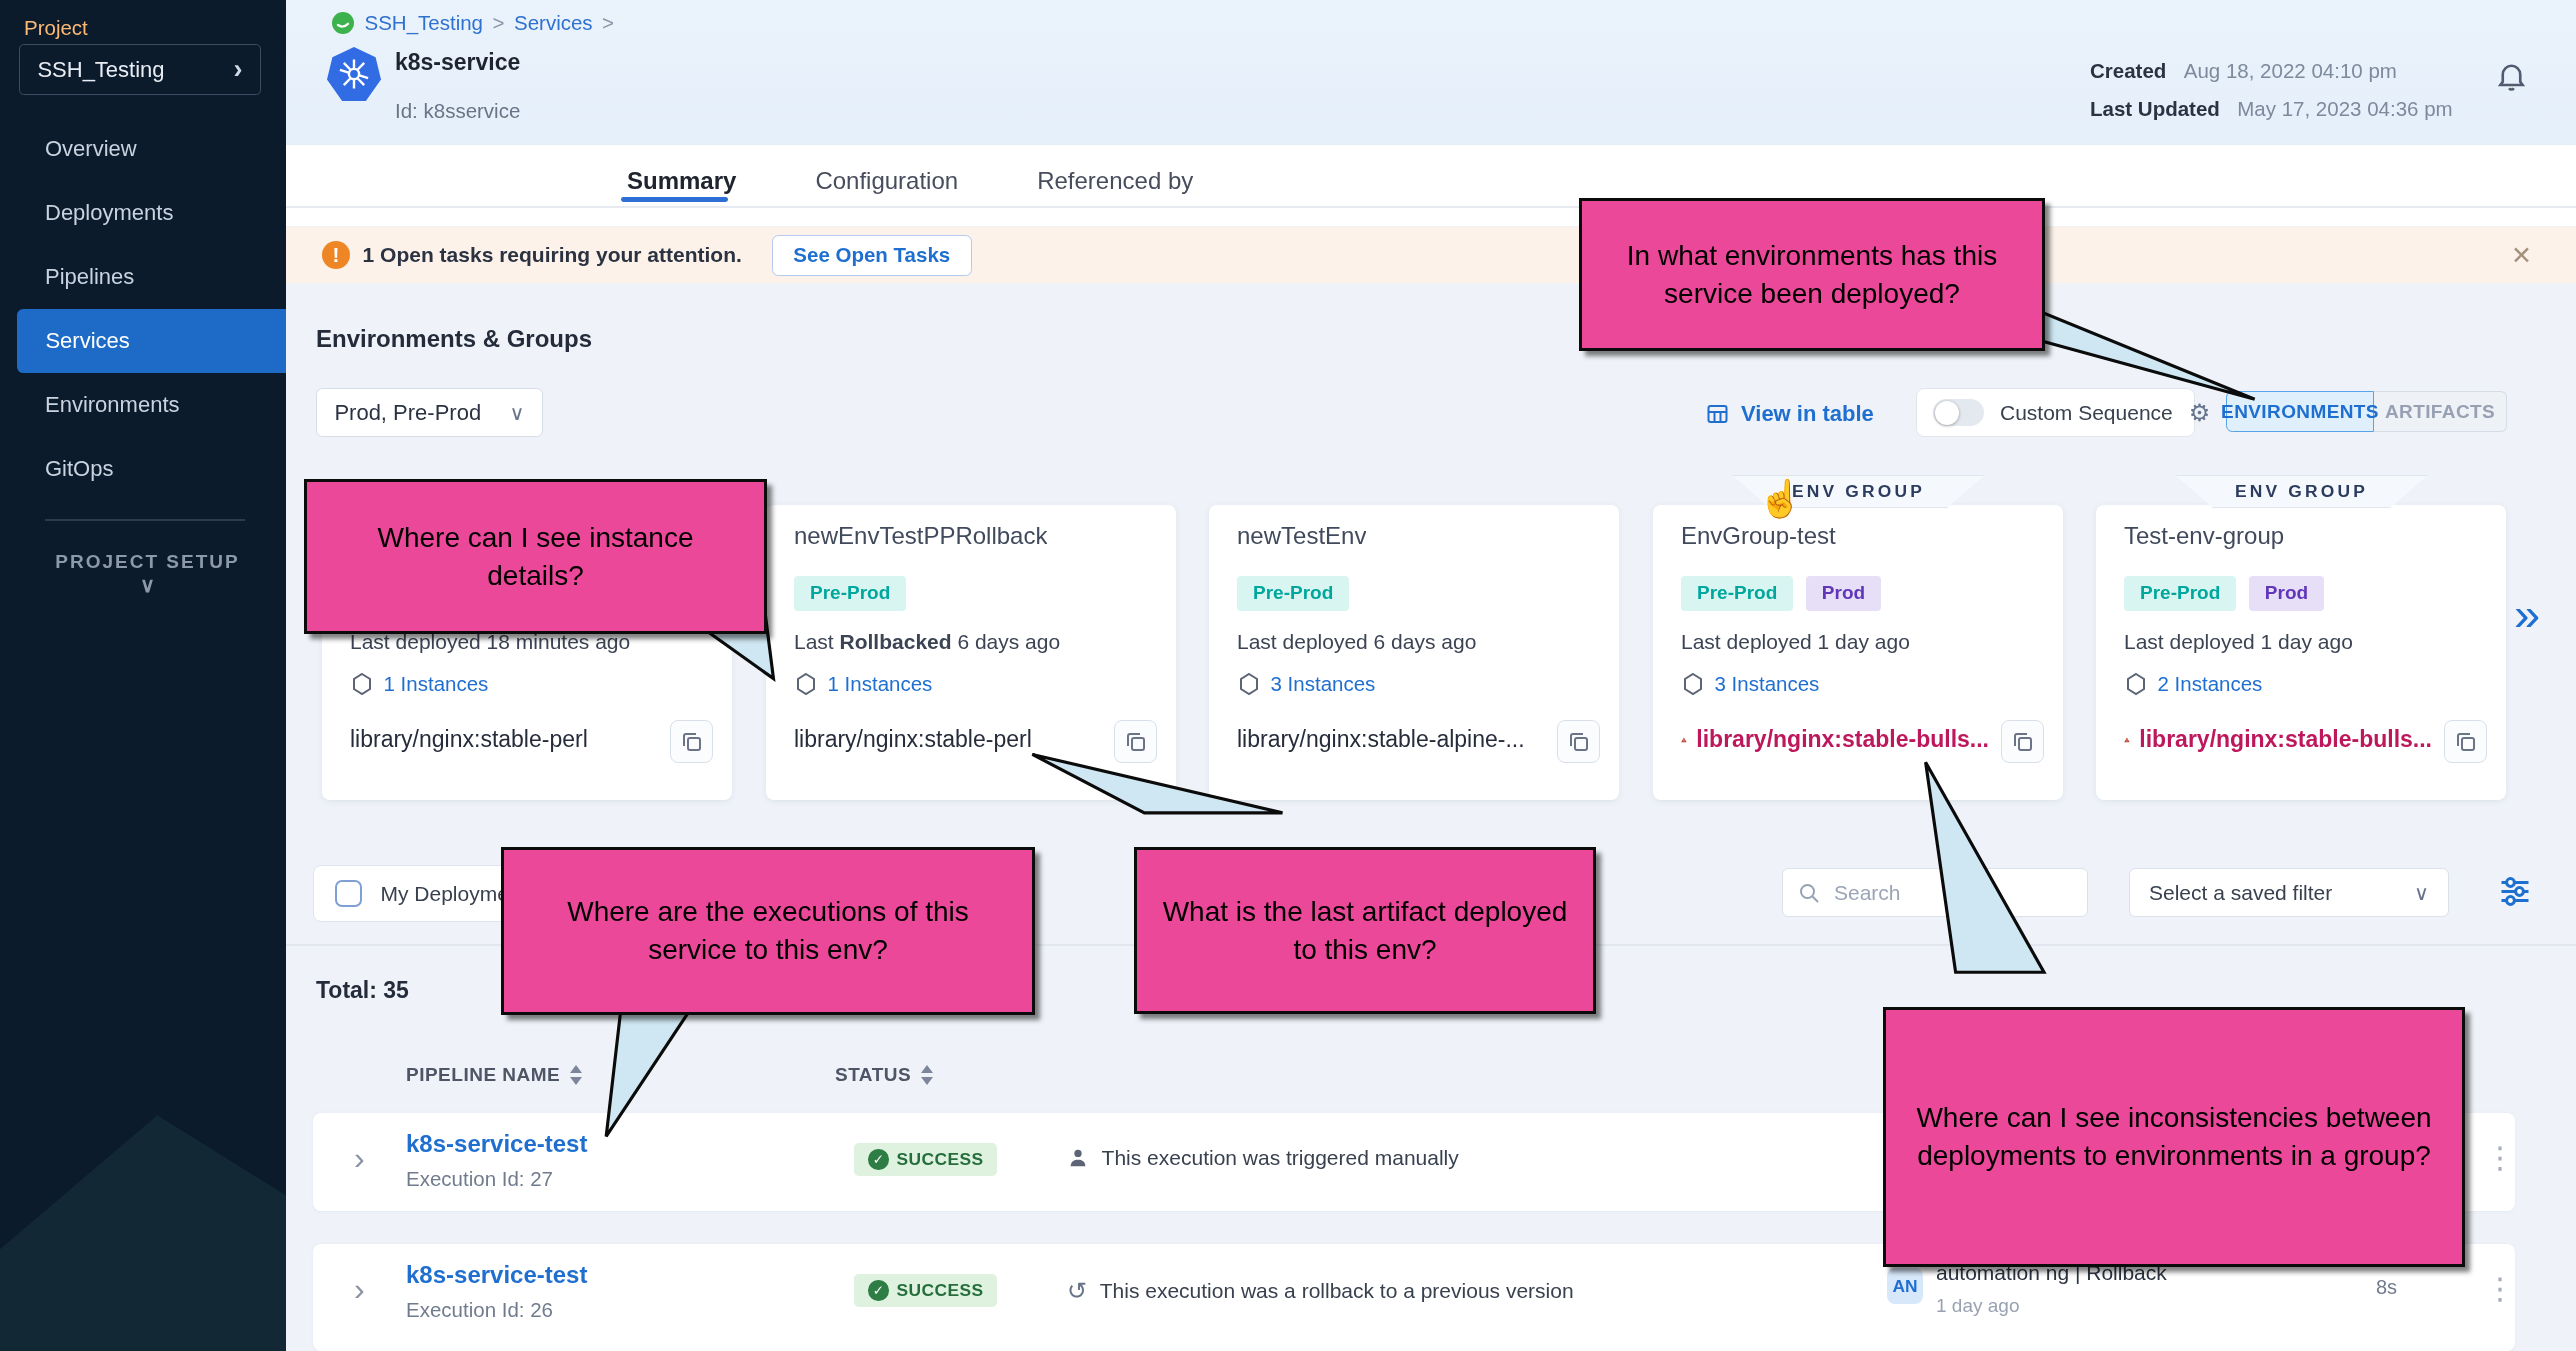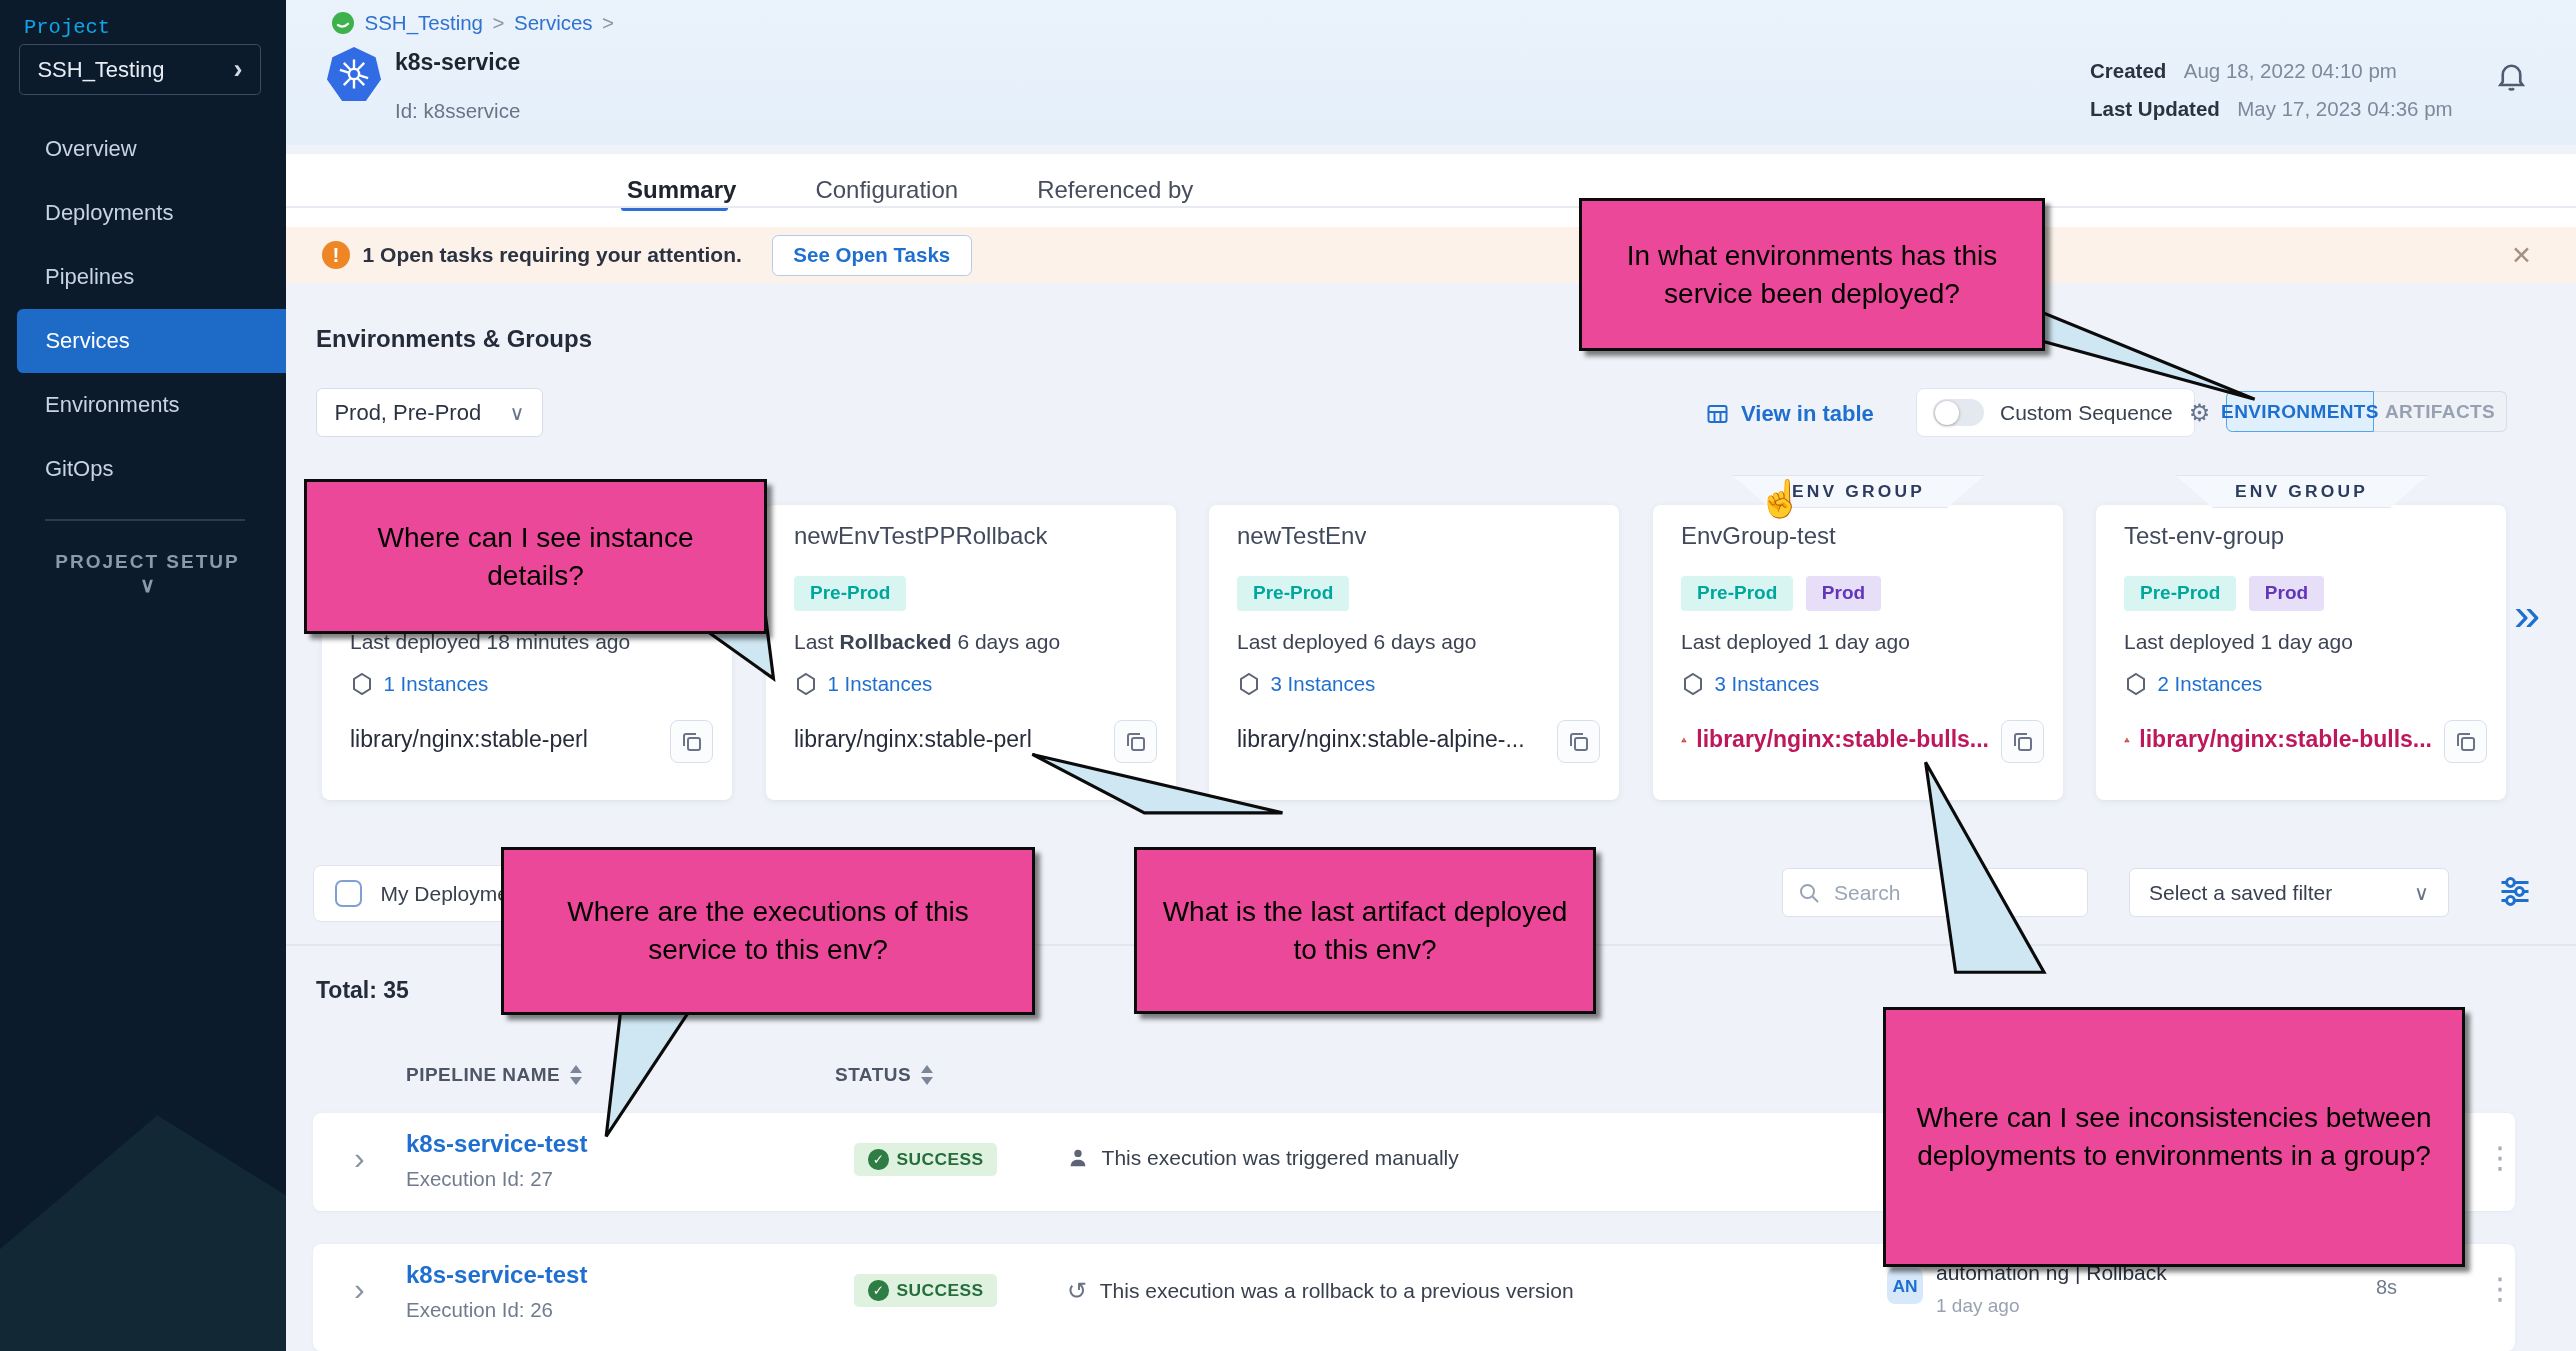--- a/index.html
+++ b/index.html
@@ -3,21 +3,21 @@
 <meta charset="utf-8">
 <style>
   html,body{margin:0;padding:0;background:#dfe3ea;}
   *{box-sizing:border-box;font-family:"Liberation Sans",sans-serif;}
   #page{position:relative;width:2576px;height:1351px;overflow:hidden;background:#eff3f9;}
 
   
   .sidebar{position:absolute;left:0;top:0;width:286px;height:1351px;background:#0b1b2c;z-index:5;}
   .sidebar .decor{position:absolute;left:0;bottom:0;width:100%;height:268px;background:#1b3a41;opacity:.45;
     clip-path:polygon(0 62%,55% 12%,100% 42%,100% 100%,0 100%);}
-  .side-label{position:absolute;left:24px;top:16px;font-size:20.5px;color:#0ea5e9;font-family:Liberation Mono, monospace;}
+  .side-label{position:absolute;left:24px;top:16px;font-size:20.5px;color:#fdba74;}
   .proj-select{position:absolute;left:19px;top:44px;width:242px;height:51px;border:1.6px solid #3c4c63;border-radius:4.7px;
     display:flex;align-items:center;justify-content:space-between;padding:0 17.4px;color:#e8edf4;font-size:22px;cursor:pointer;}
   .proj-select .chev{font-size:27px;color:#cfd8e4;font-weight:bold;}
   .nav{position:absolute;left:0;top:117px;width:100%;}
   .nav-item{height:64px;display:flex;align-items:center;padding-left:45px;color:#c9d3e0;font-size:22px;cursor:pointer;}
   .nav-item.active{margin-left:17.4px;padding-left:28px;background:#1d6bc7;border-radius:6.3px 0 0 6.3px;color:#fff;}
   .side-divider{position:absolute;left:45px;top:519px;width:200px;height:1.6px;background:rgba(255,255,255,.14);}
   .setup-row{position:absolute;left:45px;top:551px;width:205px;display:flex;align-items:center;justify-content:space-between;
     color:#8d99ab;font-size:19px;font-weight:bold;letter-spacing:2px;cursor:pointer;flex-direction:column;}
   .setup-row .chev{font-size:20.5px;letter-spacing:0;}
@@ -32,21 +32,21 @@
     display:flex;align-items:center;justify-content:center;}
   .svc-title{position:absolute;left:395px;top:49px;font-size:23px;font-weight:bold;color:#1e2430;}
   .svc-id{position:absolute;left:395px;top:99px;font-size:20.5px;color:#6a7486;}
   .meta{position:absolute;left:2090px;top:52px;font-size:20.5px;line-height:38px;}
   .meta .mrow{display:flex;gap:17.4px;}
   .meta .mlabel{color:#2b3342;font-weight:bold;}
   .meta .mval{color:#7d899c;}
   .bell{position:absolute;left:2494px;top:57px;width:35px;height:38px;cursor:pointer;}
 
   
-  .tabbar{position:absolute;left:286px;top:145px;right:0;height:81px;background:#fff;margin-top:9px;}
+  .tabbar{position:absolute;left:286px;top:145px;right:0;height:81px;background:#fff;}
   .tabs{position:absolute;left:341px;top:22px;display:flex;gap:79px;font-size:24px;color:#474d5c;}
   .tab{cursor:pointer;}
   .tab.active{color:#20242e;font-weight:bold;}
   .tab-underline{position:absolute;left:335px;top:52px;width:107px;height:4.7px;background:#2e6fd6;border-radius:2.4px;}
   .hairline{position:absolute;left:286px;top:206px;right:0;height:1.6px;background:#e7ebf1;}
 
   
   .alert{position:absolute;left:286px;top:227px;right:0;height:56px;background:#fcf2e9;display:flex;align-items:center;}
   .alert-icon{width:28px;height:28px;border-radius:50%;background:#ee8625;color:#fff;font-weight:bold;font-size:20.5px;
     display:flex;align-items:center;justify-content:center;margin-left:36px;}

